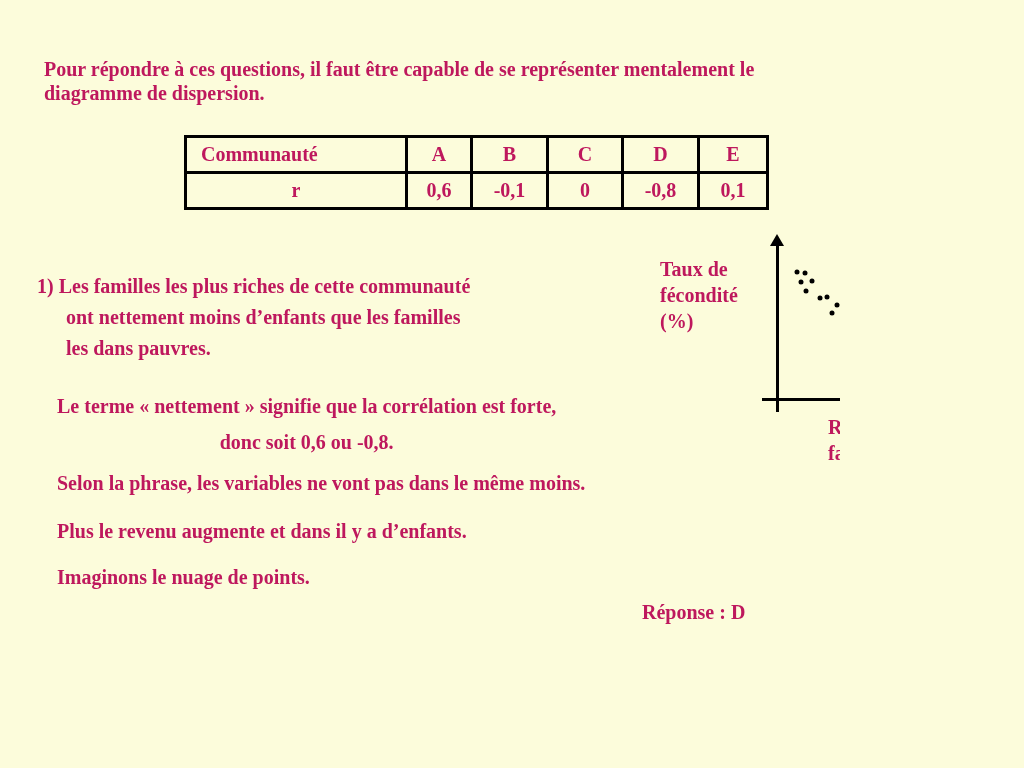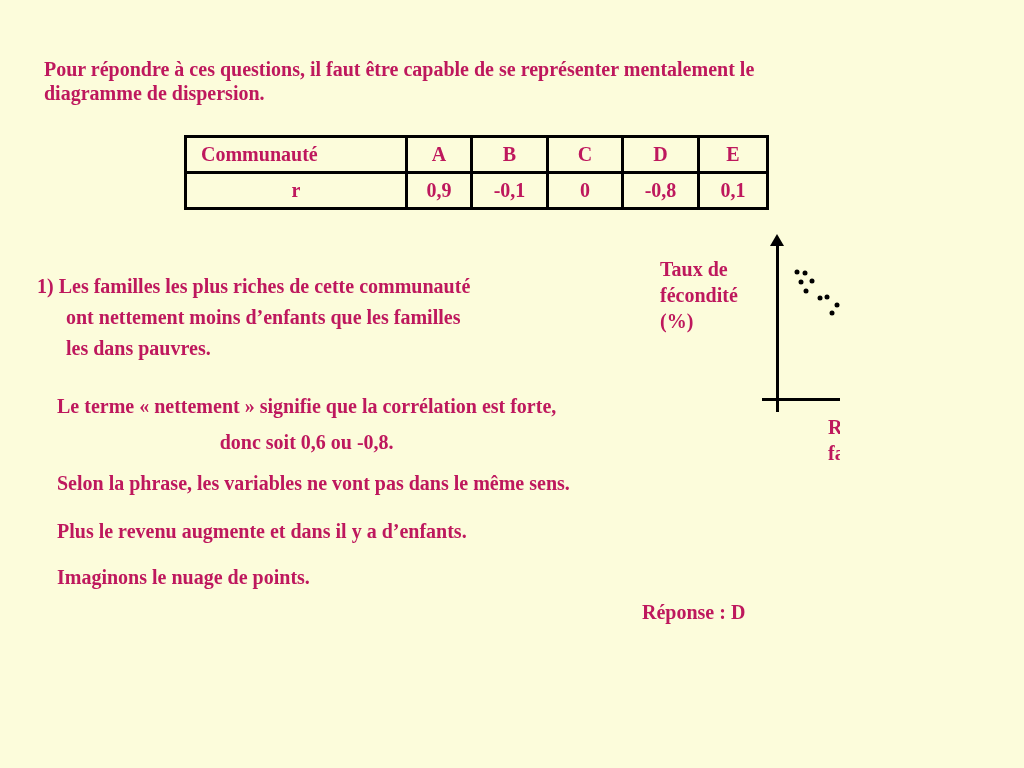--- a/index.html
+++ b/index.html
@@ -57,21 +57,21 @@
         <tr>
       <th class="c0">Communauté</th>
       <th class="c1">A</th>
       <th class="c2">B</th>
       <th class="c3">C</th>
       <th class="c4">D</th>
       <th class="c5">E</th>
     </tr>
     <tr>
       <td class="c0">r</td>
-      <td class="c1">0,9</td>
+      <td class="c1">0,6</td>
       <td class="c2">-0,1</td>
       <td class="c3">0</td>
       <td class="c4">-0,8</td>
       <td class="c5">0,1</td>
     </tr>
   </tbody>
     </table>
 
   <div class="abs question">
     <div>1) Les familles les plus riches de cette communauté</div>
@@ -114,19 +114,19 @@
     </div>
   <div class="abs xlabel">
     <div>Revenu</div>
     <div>familial ($)</div>
   </div>
 
   <div class="abs expl expl1">
     <div>Le terme « nettement » signifie que la corrélation est forte,</div>
     <div>donc soit 0,6 ou -0,8.</div>
   </div>
-  <div class="abs expl expl2">Selon la phrase, les variables ne vont pas dans le même sens.</div>
+  <div class="abs expl expl2">Selon la phrase, les variables ne vont pas dans le même moins.</div>
   <div class="abs expl expl3">Plus le revenu augmente et dans il y a d’enfants.</div>
   <div class="abs expl expl4">Imaginons le nuage de points.</div>
 
   <div class="abs answer">Réponse : D</div>
 
 </div>
 
 </body></html>

